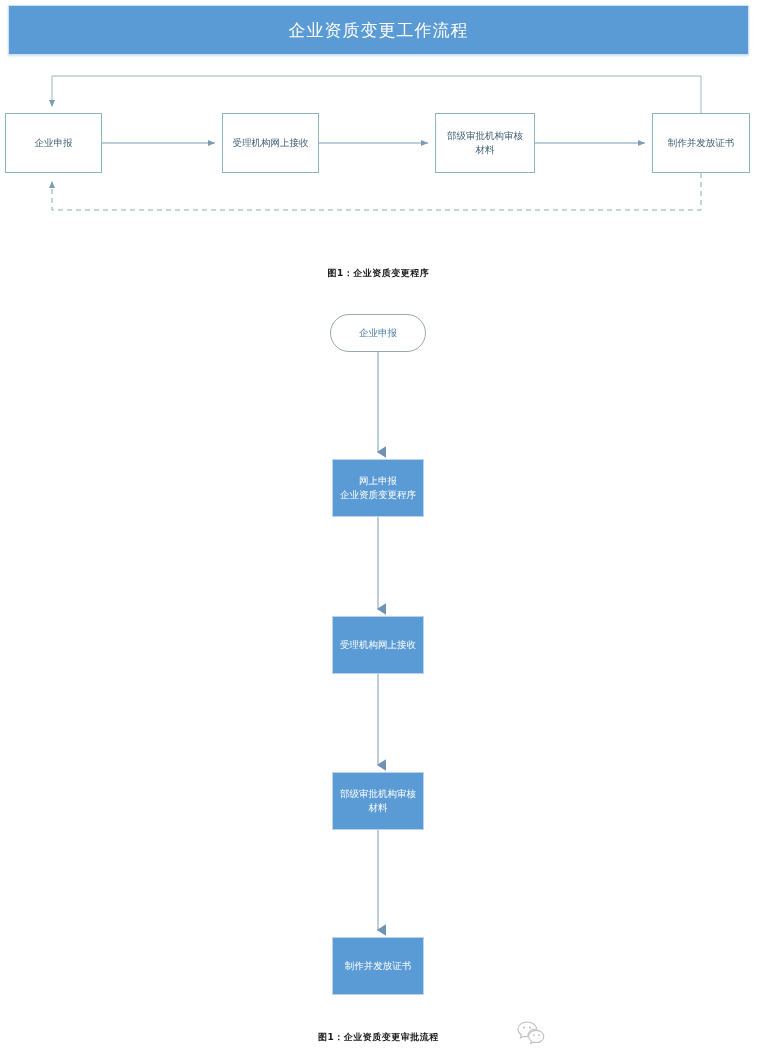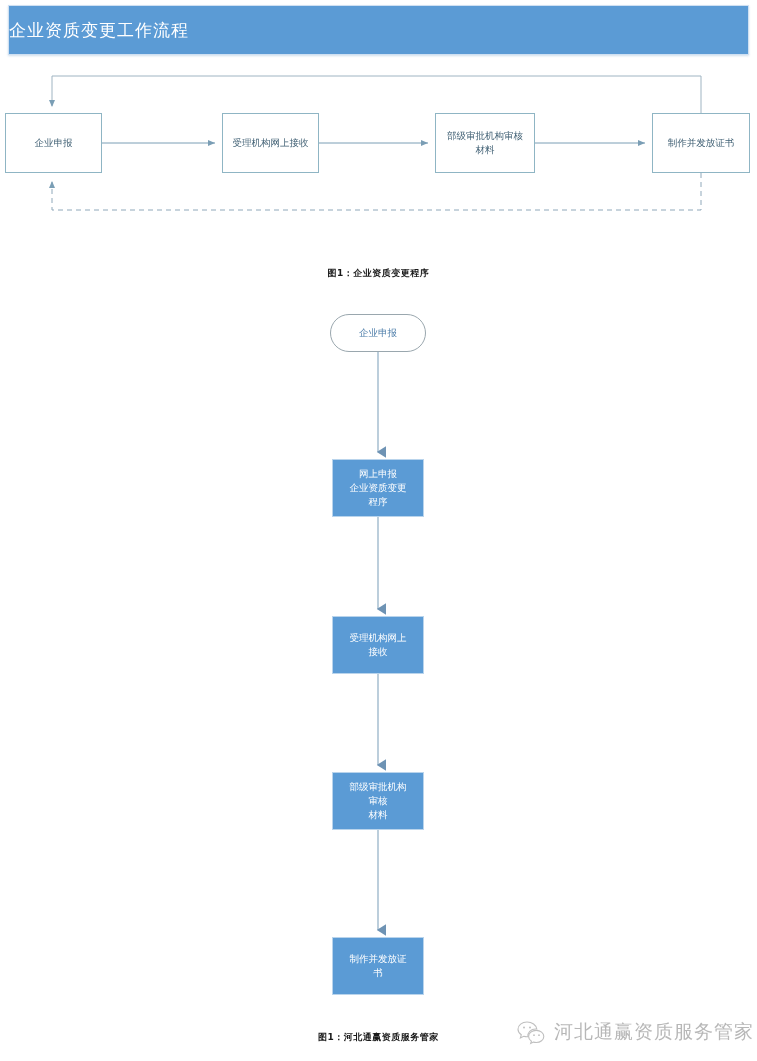--- a/index.html
+++ b/index.html
@@ -20,21 +20,21 @@
     position: absolute;
     left: 8px;
     top: 5px;
     width: 741px;
     height: 50px;
     background: #5B9BD5;
     border: 1px solid #cfe0f2;
     box-sizing: border-box;
     display: flex;
     align-items: center;
-    justify-content: flex-start;
+    justify-content: center;
     box-shadow: 0 1px 2px rgba(120,160,200,0.35);
   }
   .title-banner .title-text {
     color: #ffffff;
     font-size: 17px;
     letter-spacing: 1px;
     font-weight: 500;
   }
 
   
@@ -119,21 +119,21 @@
     background: #5B9BD5;
     border: 1px solid #b9d4ec;
     box-sizing: border-box;
     display: flex;
     align-items: center;
     justify-content: center;
     text-align: center;
     color: #ffffff;
     font-size: 9.5px;
     line-height: 1.5;
-    padding: 2px 12px;
+    padding: 2px 3px;
   }
   .vbox-1 { top: 159px; }
   .vbox-2 { top: 316px; }
   .vbox-3 { top: 472px; }
   .vbox-4 { top: 637px; }
 
   
   .watermark {
     position: absolute;
     left: 516px;
@@ -241,27 +241,26 @@
       <span>部级审批机构审核</span><br>
       <span>材料</span>
     </span>
   </div>
 
   <div class="vbox vbox-4">
     <span>制作并发放证书</span>
   </div>
 </div>
 
-<div class="caption caption-2">图1：河北通赢资质服务管家</div>
+<div class="caption caption-2">图1：企业资质变更审批流程</div>
 
 <div class="watermark">
   <span class="wm-icon">
     <svg viewBox="0 0 30 28" width="30" height="28">
       <path d="M11 4C6 4 2 7.2 2 11.2c0 2.2 1.3 4.2 3.3 5.5L4.4 20l3.3-1.7c1 .3 2.1.5 3.3.5.3 0 .6 0 .9-.03C11.3 14.6 14.7 11 19.6 11c.4 0 .8.02 1.2.07C20.2 7.1 16.1 4 11 4z" fill="none" stroke="#7a7a7a" stroke-width="1.1"></path>
       <circle cx="8" cy="9.5" r="0.95" fill="#7a7a7a"></circle>
       <circle cx="14" cy="9.5" r="0.95" fill="#7a7a7a"></circle>
       <path d="M20.2 12.4c-4.2 0-7.6 2.7-7.6 6.1 0 1.9 1.1 3.6 2.8 4.7l-.7 2.3 2.7-1.4c.9.25 1.8.4 2.8.4 4.2 0 7.6-2.7 7.6-6 0-3.4-3.4-6.1-7.6-6.1z" fill="none" stroke="#7a7a7a" stroke-width="1.1"></path>
       <circle cx="18" cy="17.2" r="0.85" fill="#7a7a7a"></circle>
       <circle cx="23" cy="17.2" r="0.85" fill="#7a7a7a"></circle>
     </svg>
   </span>
-  <span class="wm-text">河北通赢资质服务管家</span>
 </div>
 
 </body></html>

